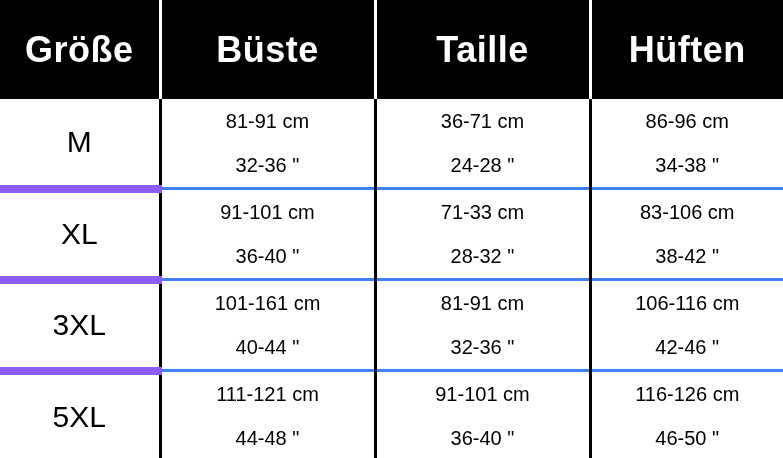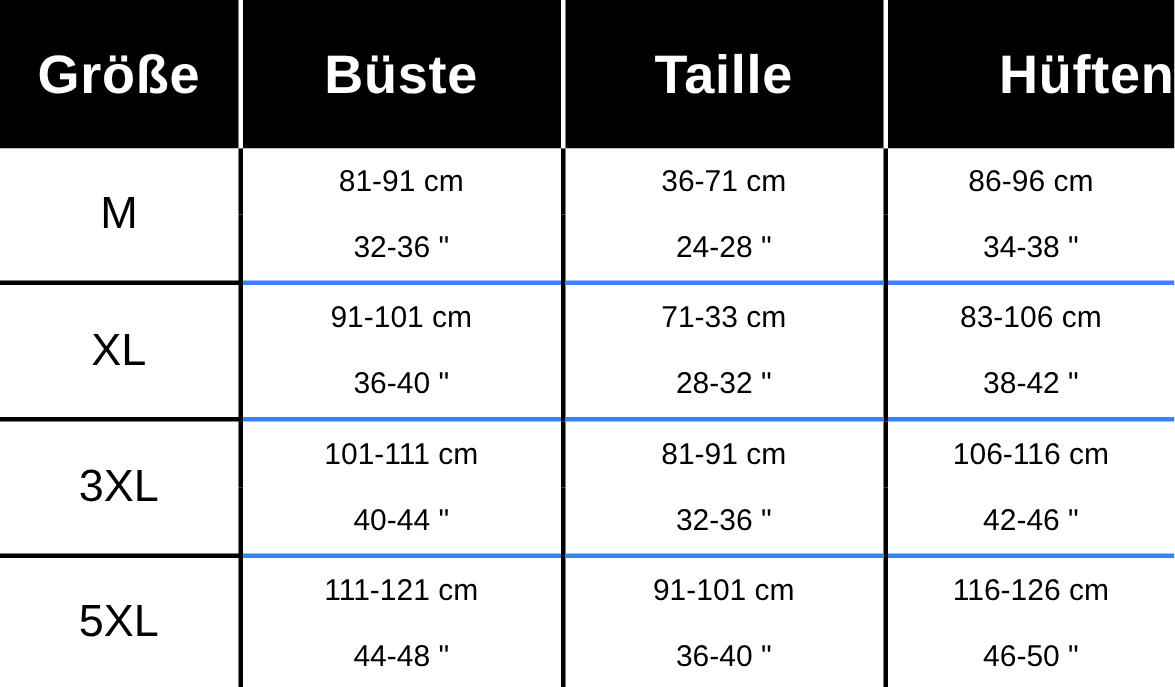--- a/index.html
+++ b/index.html
@@ -46,29 +46,28 @@
     font-weight: bold;
     height: 99px;
     letter-spacing: 0.5px;
     border-right: 3px solid #ffffff;
   }
   tr.head th.corner {
     border-right: 3px solid #ffffff;
   }
   tr.head th:last-child {
     border-right: none;
-    text-align: right;
   }
 
   
   td.size-cell {
     font-size: 30px;
     font-weight: normal;
     background: #ffffff;
-    border-top: 2px solid #8b5cf6;
+    border-top: 8px solid #8b5cf6;
     border-bottom: 3px solid #000000;
     border-right: 3px solid #000000;
   }
   td.size-cell.first {
     border-top: none;
   }
 
   
   td.meas {
     font-size: 20px;
@@ -131,21 +130,21 @@
         <td class="meas last-col">83-106 cm</td>
       </tr>
       <tr class="row-in">
         <td class="meas">36-40 "</td>
         <td class="meas">28-32 "</td>
         <td class="meas last-col">38-42 "</td>
       </tr>
 
       <tr class="row-cm">
         <td class="size-cell" rowspan="2">3XL</td>
-        <td class="meas">101-111 cm</td>
+        <td class="meas">101-161 cm</td>
         <td class="meas">81-91 cm</td>
         <td class="meas last-col">106-116 cm</td>
       </tr>
       <tr class="row-in">
         <td class="meas">40-44 "</td>
         <td class="meas">32-36 "</td>
         <td class="meas last-col">42-46 "</td>
       </tr>
 
       <tr class="row-cm">

